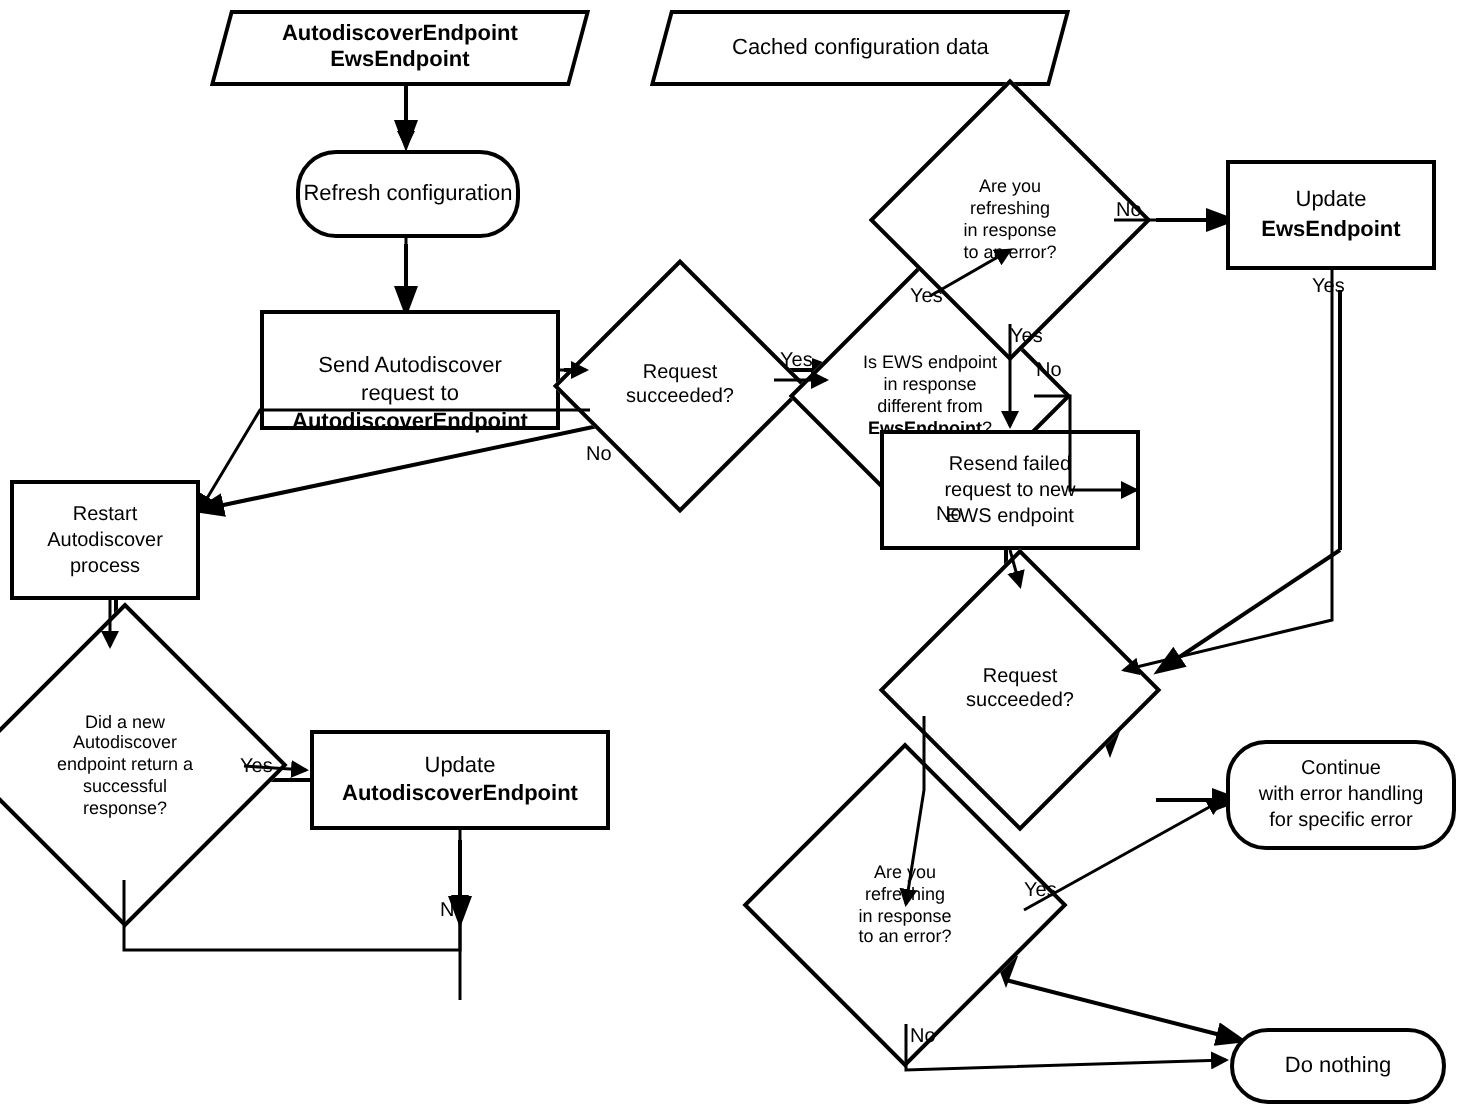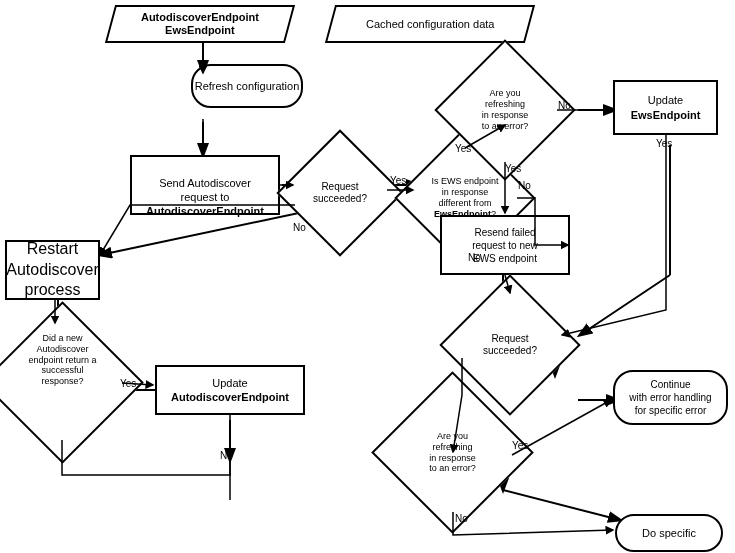--- a/index.html
+++ b/index.html
@@ -112,21 +112,21 @@
   </svg>
 
   <div class="shape parallelogram" style="left:110px; top:5px; width:180px; height:38px;">
     <span style="font-size:11px; font-weight:bold; line-height:1.2;">AutodiscoverEndpoint<br>EwsEndpoint</span>
   </div>
 
   <div class="shape parallelogram" style="left:330px; top:5px; width:200px; height:38px;">
     <span style="font-size:11px;">Cached configuration data</span>
   </div>
 
-  <div class="shape rounded" style="left:148px; top:64px; width:112px; height:44px;margin-left:43px;">
+  <div class="shape rounded" style="left:148px; top:75px; width:112px; height:44px;">
     <span style="font-size:11px; line-height:1.3;">Refresh configuration</span>
   </div>
 
   <div class="shape rect" style="left:130px; top:155px; width:150px; height:60px;">
     <span style="font-size:11px; line-height:1.3;margin-top:24px;">Send Autodiscover<br>request to<br><strong>AutodiscoverEndpoint</strong></span>
   </div>
 
   <div style="position:absolute; left:295px; top:148px; width:90px; height:90px;">
     <div style="position:absolute; top:0; left:0; width:90px; height:90px; border:2px solid #000; background:#fff; transform:rotate(45deg);"></div>
     <div style="position:absolute; top:0; left:0; width:90px; height:90px; display:flex; align-items:center; justify-content:center; text-align:center; padding:10px;">
@@ -160,26 +160,26 @@
 
   <div class="label-text" style="left:505px; top:163px;">Yes</div>
 
   <div class="shape rect" style="left:613px; top:80px; width:105px; height:55px;">
     <span style="font-size:11px; line-height:1.3;">Update<br><strong>EwsEndpoint</strong></span>
   </div>
 
   <div class="label-text" style="left:656px; top:138px;">Yes</div>
 
   <div class="shape rect" style="left:5px; top:240px; width:95px; height:60px;">
-    <span style="font-size:16px; line-height:1.3;">Restart<br>Autodiscover<br>process</span>
+    <span style="font-size:10px; line-height:1.3;">Restart<br>Autodiscover<br>process</span>
   </div>
 
   <div style="position:absolute; left:5px; top:325px; width:115px; height:115px;">
     <div style="position:absolute; top:0; left:0; width:115px; height:115px; border:2px solid #000; background:#fff; transform:rotate(45deg);"></div>
-    <div style="position:absolute; top:0; left:0; width:115px; height:115px; display:flex; justify-content:center; text-align:center; padding:8px;">
+    <div style="position:absolute; top:0; left:0; width:115px; height:115px; display:flex; align-items:center; justify-content:center; text-align:center; padding:8px;">
       <span style="font-size:9px; line-height:1.2;">Did a new<br>Autodiscover<br>endpoint return a<br>successful<br>response?</span>
     </div>
   </div>
 
   <div class="label-text" style="left:120px; top:378px;">Yes</div>
 
   <div class="label-text" style="left:220px; top:450px;">No</div>
 
   <div class="shape rect" style="left:155px; top:365px; width:150px; height:50px;">
     <span style="font-size:11px; line-height:1.3;">Update<br><strong>AutodiscoverEndpoint</strong></span>
@@ -209,21 +209,21 @@
 
   <div class="label-text" style="left:512px; top:440px;">Yes</div>
 
   <div class="label-text" style="left:455px; top:513px;">No</div>
 
   <div class="shape rounded" style="left:613px; top:370px; width:115px; height:55px;align-items:center;">
     <span style="font-size:10px; line-height:1.3;">Continue<br>with error handling<br>for specific error</span>
   </div>
 
   <div class="shape rounded" style="left:615px; top:514px; width:108px; height:38px;">
-    <span style="font-size:11px;">Do specific</span>
+    <span style="font-size:11px;">Do nothing</span>
   </div>
 
   <svg style="position:absolute; top:0; left:0; width:735px; height:553px; pointer-events:none;" xmlns="http://www.w3.org/2000/svg">
     <defs>
       <marker id="arrowhead" markerWidth="6" markerHeight="6" refX="5" refY="3" orient="auto">
         <polygon points="0 0, 6 3, 0 6" fill="#000"></polygon>
       </marker>
     </defs>
 
     <line x1="203" y1="43" x2="203" y2="73" stroke="#000" stroke-width="1.5" marker-end="url(#arrowhead)"></line>

